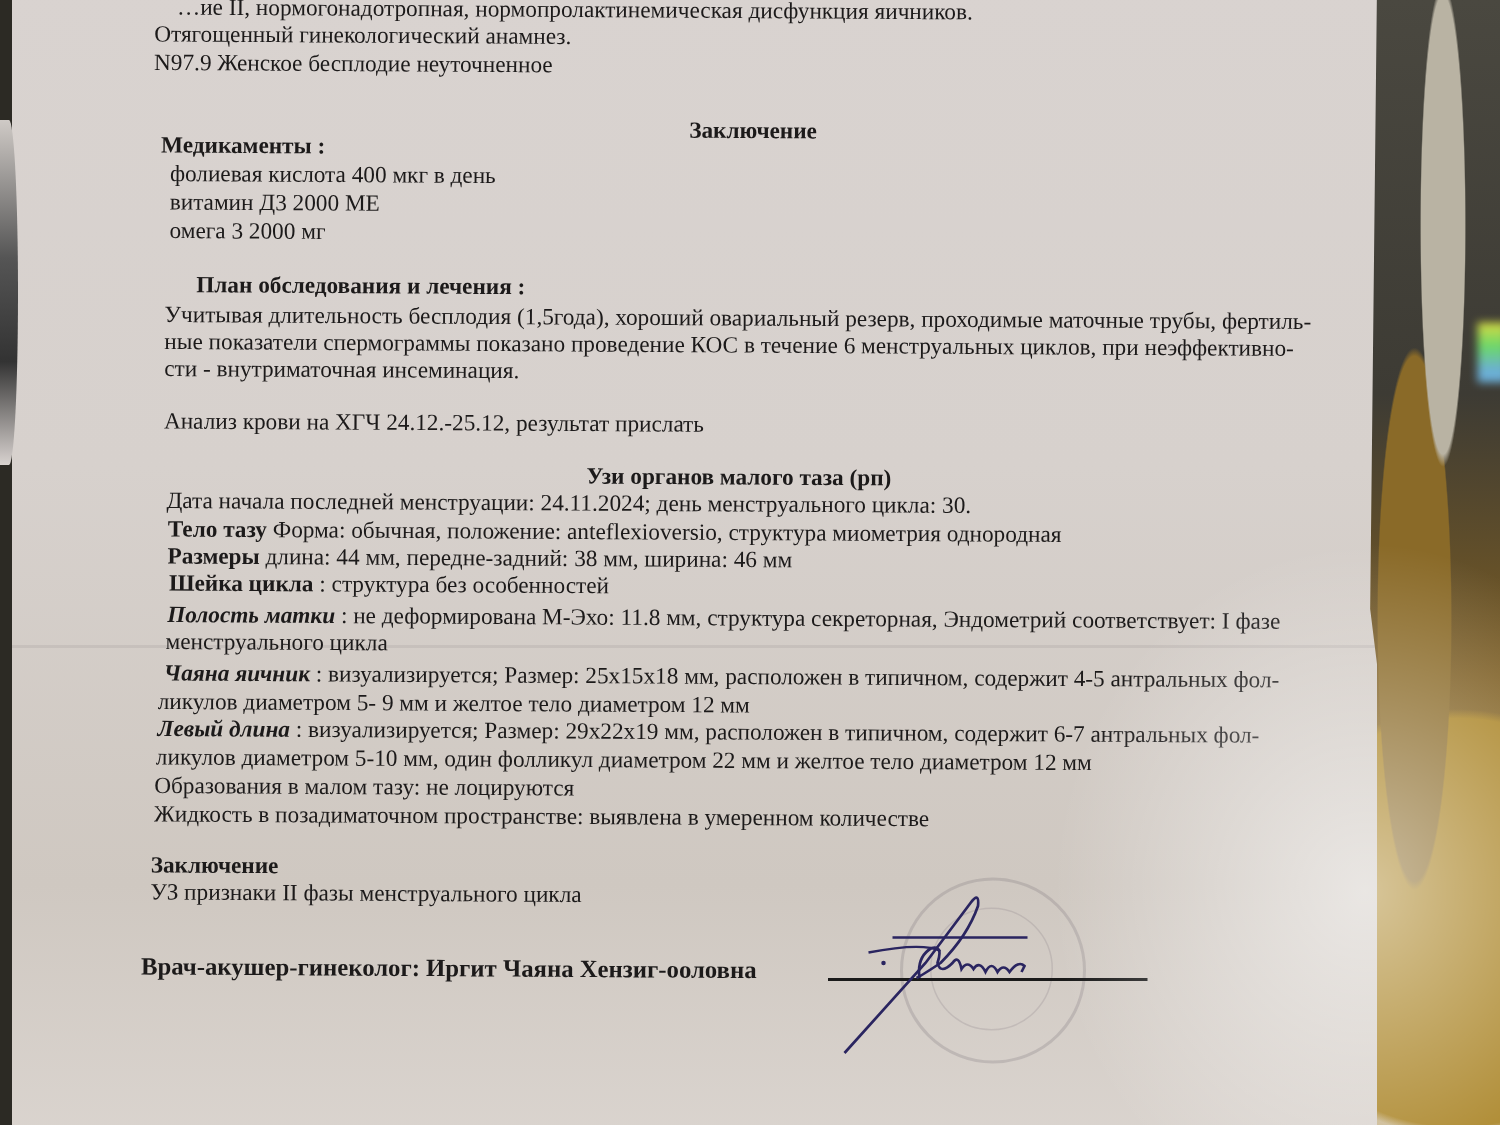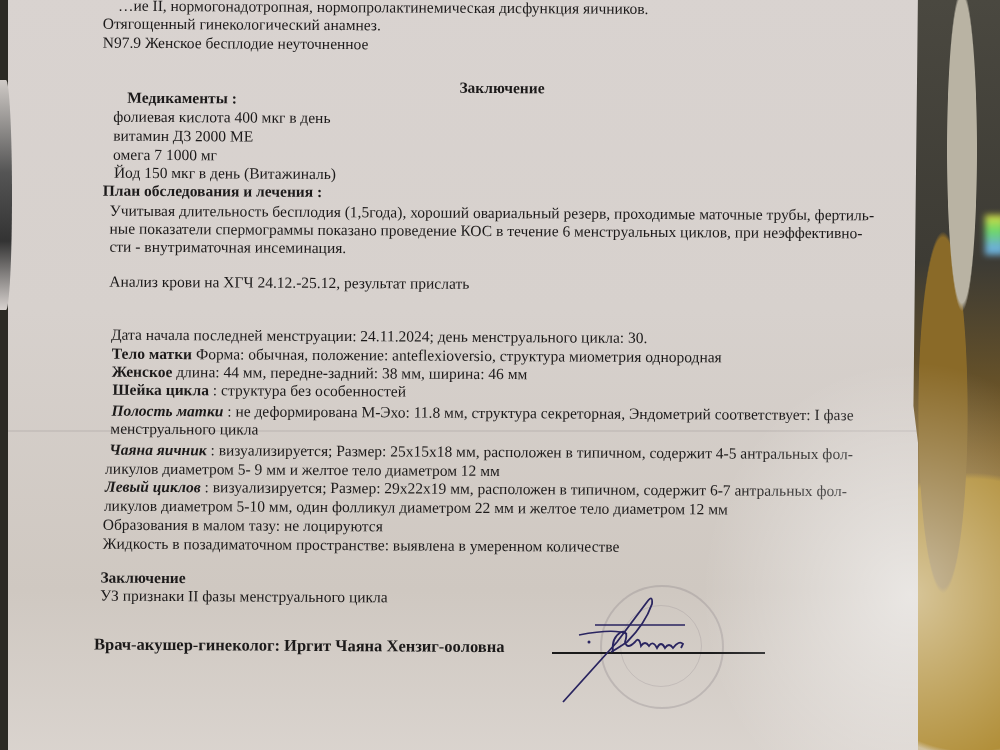--- a/index.html
+++ b/index.html
@@ -71,41 +71,41 @@
 <div class="paper"></div>
 <div class="bg-left"></div>
 
 <div class="doc">
   <div class="t" style="left:118px;top:-4px;">…ие II, нормогонадотропная, нормопролактинемическая дисфункция яичников.</div>
   <div class="t" style="left:103px;top:14px;">Отягощенный гинекологический анамнез.</div>
   <div class="t" style="left:103px;top:33px;">N97.9 Женское бесплодие неуточненное</div>
 
   <div class="t center" style="left:460px;top:76px;">Заключение</div>
 
-  <div class="t b" style="left:128px;top:88px;">Медикаменты :</div>
+  <div class="t b" style="left:108px;top:88px;">Медикаменты :</div>
   <div class="t" style="left:114px;top:107px;">фолиевая кислота 400 мкг в день</div>
   <div class="t" style="left:114px;top:126px;font-family:Liberation Serif, serif;">витамин Д3 2000 МЕ</div>
-  <div class="t" style="left:114px;top:145px;">омега 7 1000 мг</div>
-  <div class="t" style="left:115px;top:163px;">Йод 150 мкг в день (Витажиналь)</div>
-  <div class="t b" style="left:104px;top:181px;">План обследования и лечения :</div>
+  <div class="t" style="left:114px;top:145px;">омега 3 2000 мг</div>
+  <div class="t b" style="left:132px;top:181px;">План обследования и лечения :</div>
 
   <div class="t" style="left:111px;top:201px;">Учитывая длительность бесплодия (1,5года), хороший овариальный резерв, проходимые маточные трубы, фертиль-</div>
   <div class="t" style="left:111px;top:219px;">ные показатели спермограммы показано проведение КОС в течение 6 менструальных циклов, при неэффективно-</div>
   <div class="t" style="left:111px;top:237px;">сти - внутриматочная инсеминация.</div>
   <div class="t" style="left:111px;top:272px;">Анализ крови на ХГЧ 24.12.-25.12, результат прислать</div>
 
+  <div class="t center" style="left:393px;top:307px;">Узи органов малого таза (рп)</div>
   <div class="t" style="left:113px;top:325px;">Дата начала последней менструации: 24.11.2024; день менструального цикла: 30.</div>
-  <div class="t" style="left:114px;top:344px;"><span class="b">Тело матки</span><span> Форма: обычная, положение: anteflexioversio, структура миометрия однородная</span></div>
-  <div class="t" style="left:114px;top:362px;"><span class="b">Женское</span><span> длина: 44 мм, передне-задний: 38 мм, ширина: 46 мм</span></div>
+  <div class="t" style="left:114px;top:344px;"><span class="b">Тело тазу</span><span> Форма: обычная, положение: anteflexioversio, структура миометрия однородная</span></div>
+  <div class="t" style="left:114px;top:362px;"><span class="b">Размеры</span><span> длина: 44 мм, передне-задний: 38 мм, ширина: 46 мм</span></div>
   <div class="t" style="left:115px;top:380px;"><span class="b">Шейка цикла</span><span> : структура без особенностей</span></div>
   <div class="t" style="left:114px;top:401px;"><span class="b" style="font-style:italic">Полость матки</span><span> : не деформирована М-Эхо: 11.8 мм, структура секреторная, Эндометрий соответствует: I фазе</span></div>
   <div class="t" style="left:113px;top:419px;">менструального цикла</div>
   <div class="t" style="left:112px;top:440px;"><span class="b" style="font-style:italic">Чаяна яичник</span><span> : визуализируется; Размер: 25x15x18 мм, расположен в типичном, содержит 4-5 антральных фол-</span></div>
   <div class="t" style="left:108px;top:459px;">ликулов диаметром 5- 9 мм и желтое тело диаметром 12 мм</div>
-  <div class="t" style="left:108px;top:477px;"><span class="b" style="font-style:italic">Левый циклов</span><span> : визуализируется; Размер: 29x22x19 мм, расположен в типичном, содержит 6-7 антральных фол-</span></div>
+  <div class="t" style="left:108px;top:477px;"><span class="b" style="font-style:italic">Левый длина</span><span> : визуализируется; Размер: 29x22x19 мм, расположен в типичном, содержит 6-7 антральных фол-</span></div>
   <div class="t" style="left:107px;top:496px;">ликулов диаметром 5-10 мм, один фолликул диаметром 22 мм и желтое тело диаметром 12 мм</div>
   <div class="t" style="left:106px;top:515px;">Образования в малом тазу: не лоцируются</div>
   <div class="t" style="left:106px;top:534px;">Жидкость в позадиматочном пространстве: выявлена в умеренном количестве</div>
 
   <div class="t b" style="left:104px;top:568px;">Заключение</div>
   <div class="t" style="left:104px;top:586px;">УЗ признаки II фазы менструального цикла</div>
 
   <div class="t b" style="left:98px;top:634px;font-size:16.5px;">Врач-акушер-гинеколог: Иргит Чаяна Хензиг-ооловна</div>
 </div>
 

